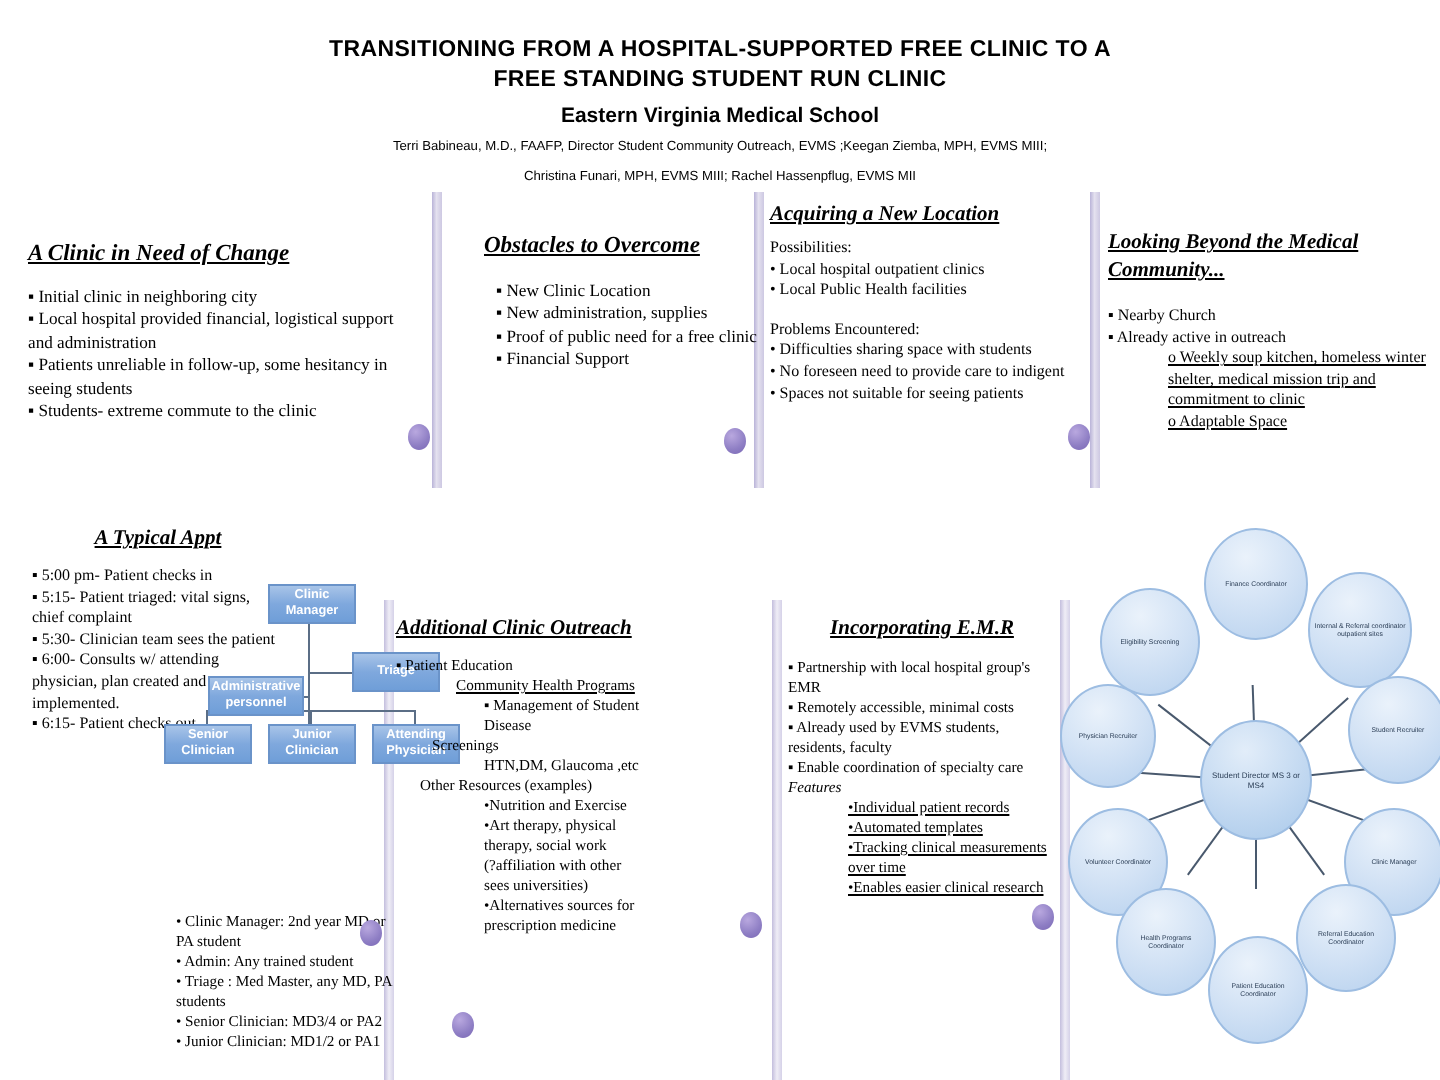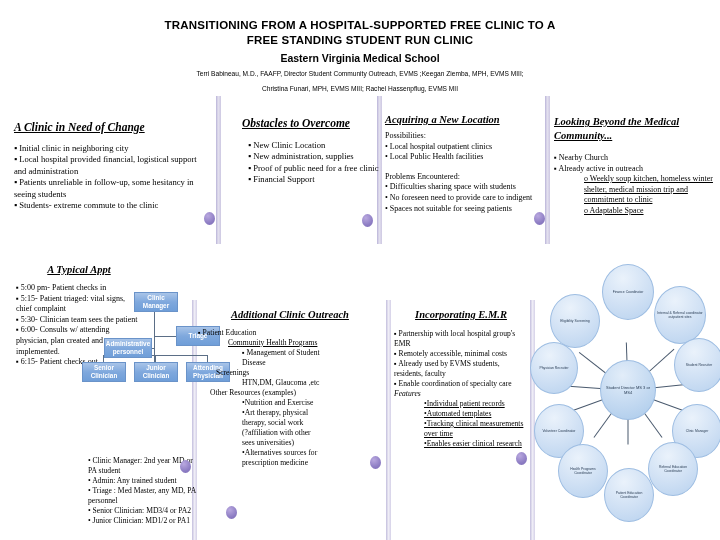--- a/index.html
+++ b/index.html
@@ -114,21 +114,21 @@
     <div class="head" style="text-align:left;">Obstacles to Overcome</div>
     <div class="body" style="margin-top:10px;padding-left:6px;">
       <div>▪ New Clinic Location</div>
       <div>▪ New administration, supplies</div>
       <div>▪ Proof of public need for a free clinic</div>
       <div>▪ Financial Support</div>
     </div>
   </div>
   <div class="dot" style="left:362px;top:214px;"></div>
 
-  <div class="col" style="left:385px;top:113px;width:158px;">
+  <div class="col" style="left:385px;top:101px;width:158px;">
     <div class="head" style="font-size:10.5px;">Acquiring a New Location</div>
     <div class="body b-sm" style="margin-top:4px;">
       <div>Possibilities:</div>
       <div>• Local hospital outpatient clinics</div>
       <div>• Local Public Health facilities</div>
       <div style="height:9px;"></div>
       <div>Problems Encountered:</div>
       <div>• Difficulties sharing space with students</div>
       <div>• No foreseen need to provide care to indigent</div>
       <div>• Spaces not suitable for seeing patients</div>
@@ -172,30 +172,30 @@
     <div class="orgbox" style="left:176px;top:326px;width:44px;height:20px;">Triage</div>
     <div class="orgbox" style="left:82px;top:362px;width:44px;height:20px;">Senior Clinician</div>
     <div class="orgbox" style="left:134px;top:362px;width:44px;height:20px;">Junior Clinician</div>
     <div class="orgbox" style="left:186px;top:362px;width:44px;height:20px;">Attending Physician</div>
   </div>
 
   <div class="col" style="left:88px;top:456px;width:110px;">
     <div class="body b-xs">
       <div>• Clinic Manager: 2nd year MD or PA student</div>
       <div>• Admin: Any trained student</div>
-      <div>• Triage : Med Master, any MD, PA personnel</div>
+      <div>• Triage : Med Master, any MD, PA students</div>
       <div>• Senior Clinician: MD3/4 or PA2</div>
       <div>• Junior Clinician: MD1/2 or PA1</div>
     </div>
   </div>
   <div class="dot" style="left:180px;top:460px;"></div>
   <div class="dot" style="left:226px;top:506px;"></div>
 
   <div class="col" style="left:198px;top:308px;width:184px;">
-    <div class="head" style="font-size:10.5px;text-align:center;">Additional Clinic Outreach</div>
+    <div class="head" style="font-size:10.5px;text-align:left;">Additional Clinic Outreach</div>
     <div class="body b-xs" style="margin-top:6px;">
       <div>▪ Patient Education</div>
       <div class="indent2">Community Health Programs</div>
       <div class="indent3">▪ Management of Student</div>
       <div class="indent3">Disease</div>
       <div class="indent1" style="padding-left:18px;">Screenings</div>
       <div class="indent3">HTN,DM, Glaucoma ,etc</div>
       <div class="indent1" style="padding-left:12px;">Other Resources (examples)</div>
       <div class="indent3">•Nutrition and Exercise</div>
       <div class="indent3">•Art therapy, physical</div>

